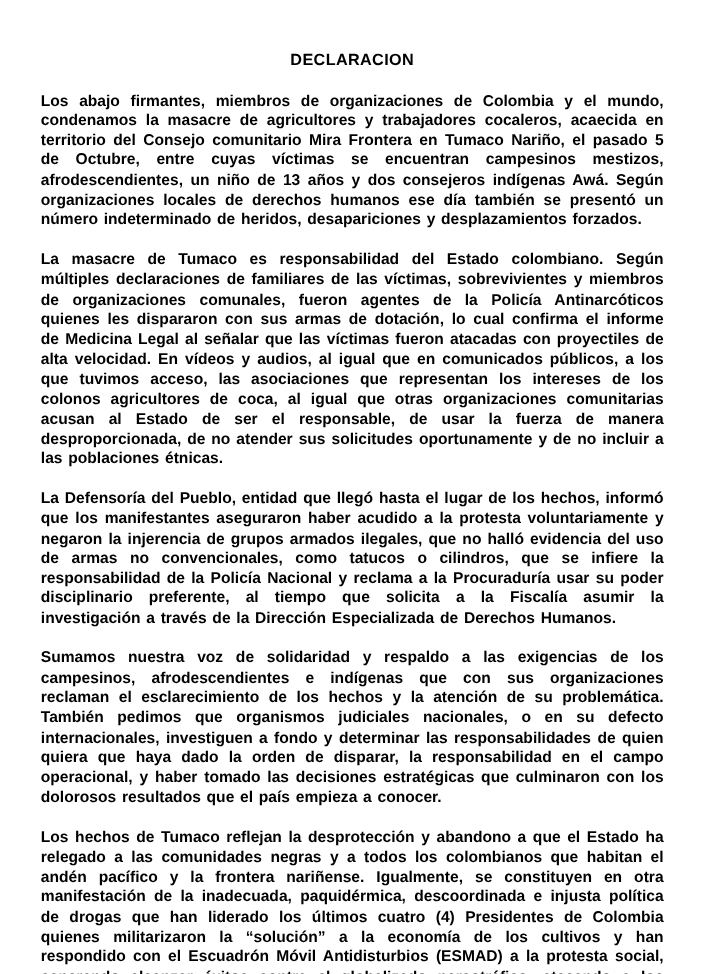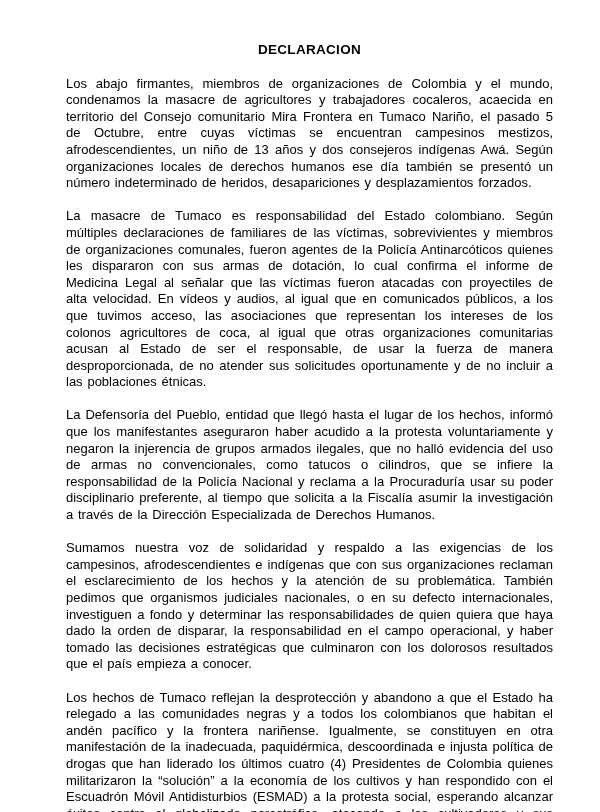--- a/index.html
+++ b/index.html
@@ -10,34 +10,35 @@
   .page {
     position: relative;
     width: 600px;
     height: 812px;
     box-sizing: border-box;
     background: #ffffff;
     color: #000000;
     font-family: "Liberation Sans", sans-serif;
     font-size: 13px;
     line-height: 16.6px;
-    padding: 42px 47px 0 66px;
+    padding: 42px 47px 0 34px;
     overflow: hidden;
   }
   .doc-title {
     font-size: 13.5px;
     font-weight: bold;
     text-align: center;
     letter-spacing: 0.3px;
     margin: 0 0 17px 0;
   }
   .doc-paragraph {
     text-align: justify;
     word-spacing: 0.09em;
     margin: 0 0 16.6px 0;
+    font-weight: bold;
   }
 </style>
 </head>
 <body>
 
 <div class="page">
   <h1 class="doc-title">DECLARACION</h1>
 
   <p class="doc-paragraph">Los abajo firmantes, miembros de organizaciones de Colombia y el mundo, condenamos la masacre de agricultores y trabajadores cocaleros, acaecida en territorio del Consejo comunitario Mira Frontera en Tumaco Nariño, el pasado 5 de Octubre, entre cuyas víctimas se encuentran campesinos mestizos, afrodescendientes, un niño de 13 años y dos consejeros indígenas Awá. Según organizaciones locales de derechos humanos ese día también se presentó un número indeterminado de heridos, desapariciones y desplazamientos forzados.</p>
 

